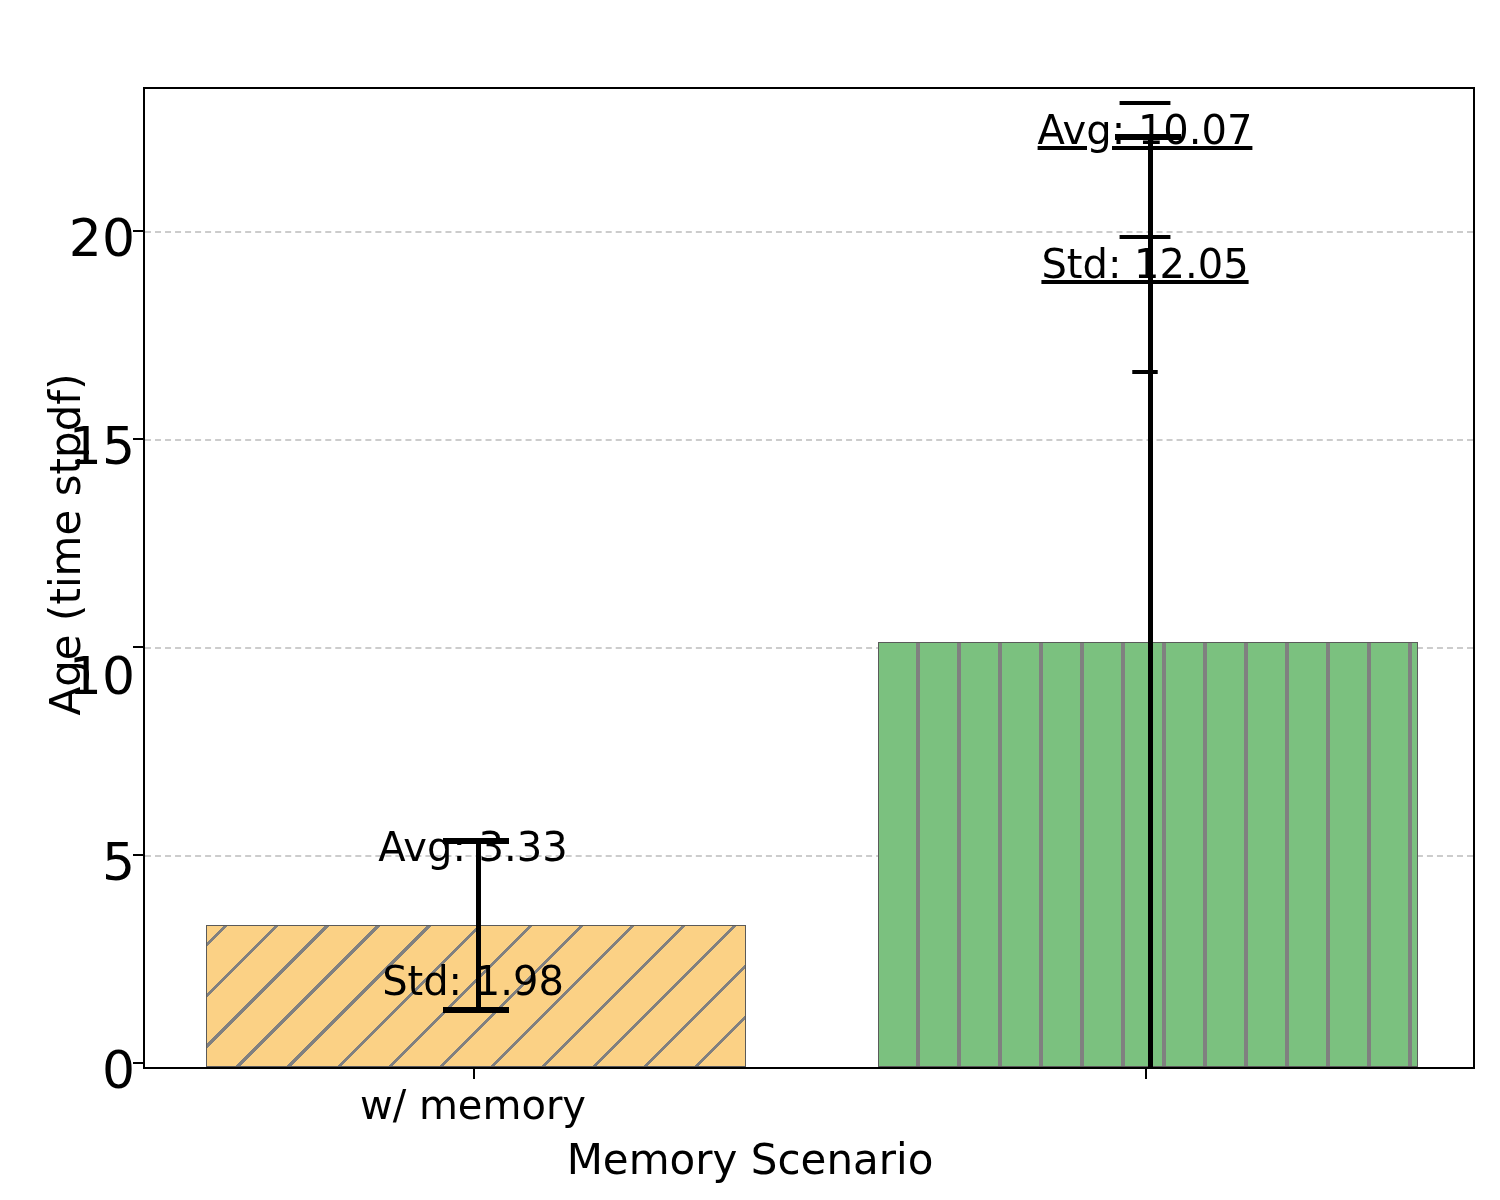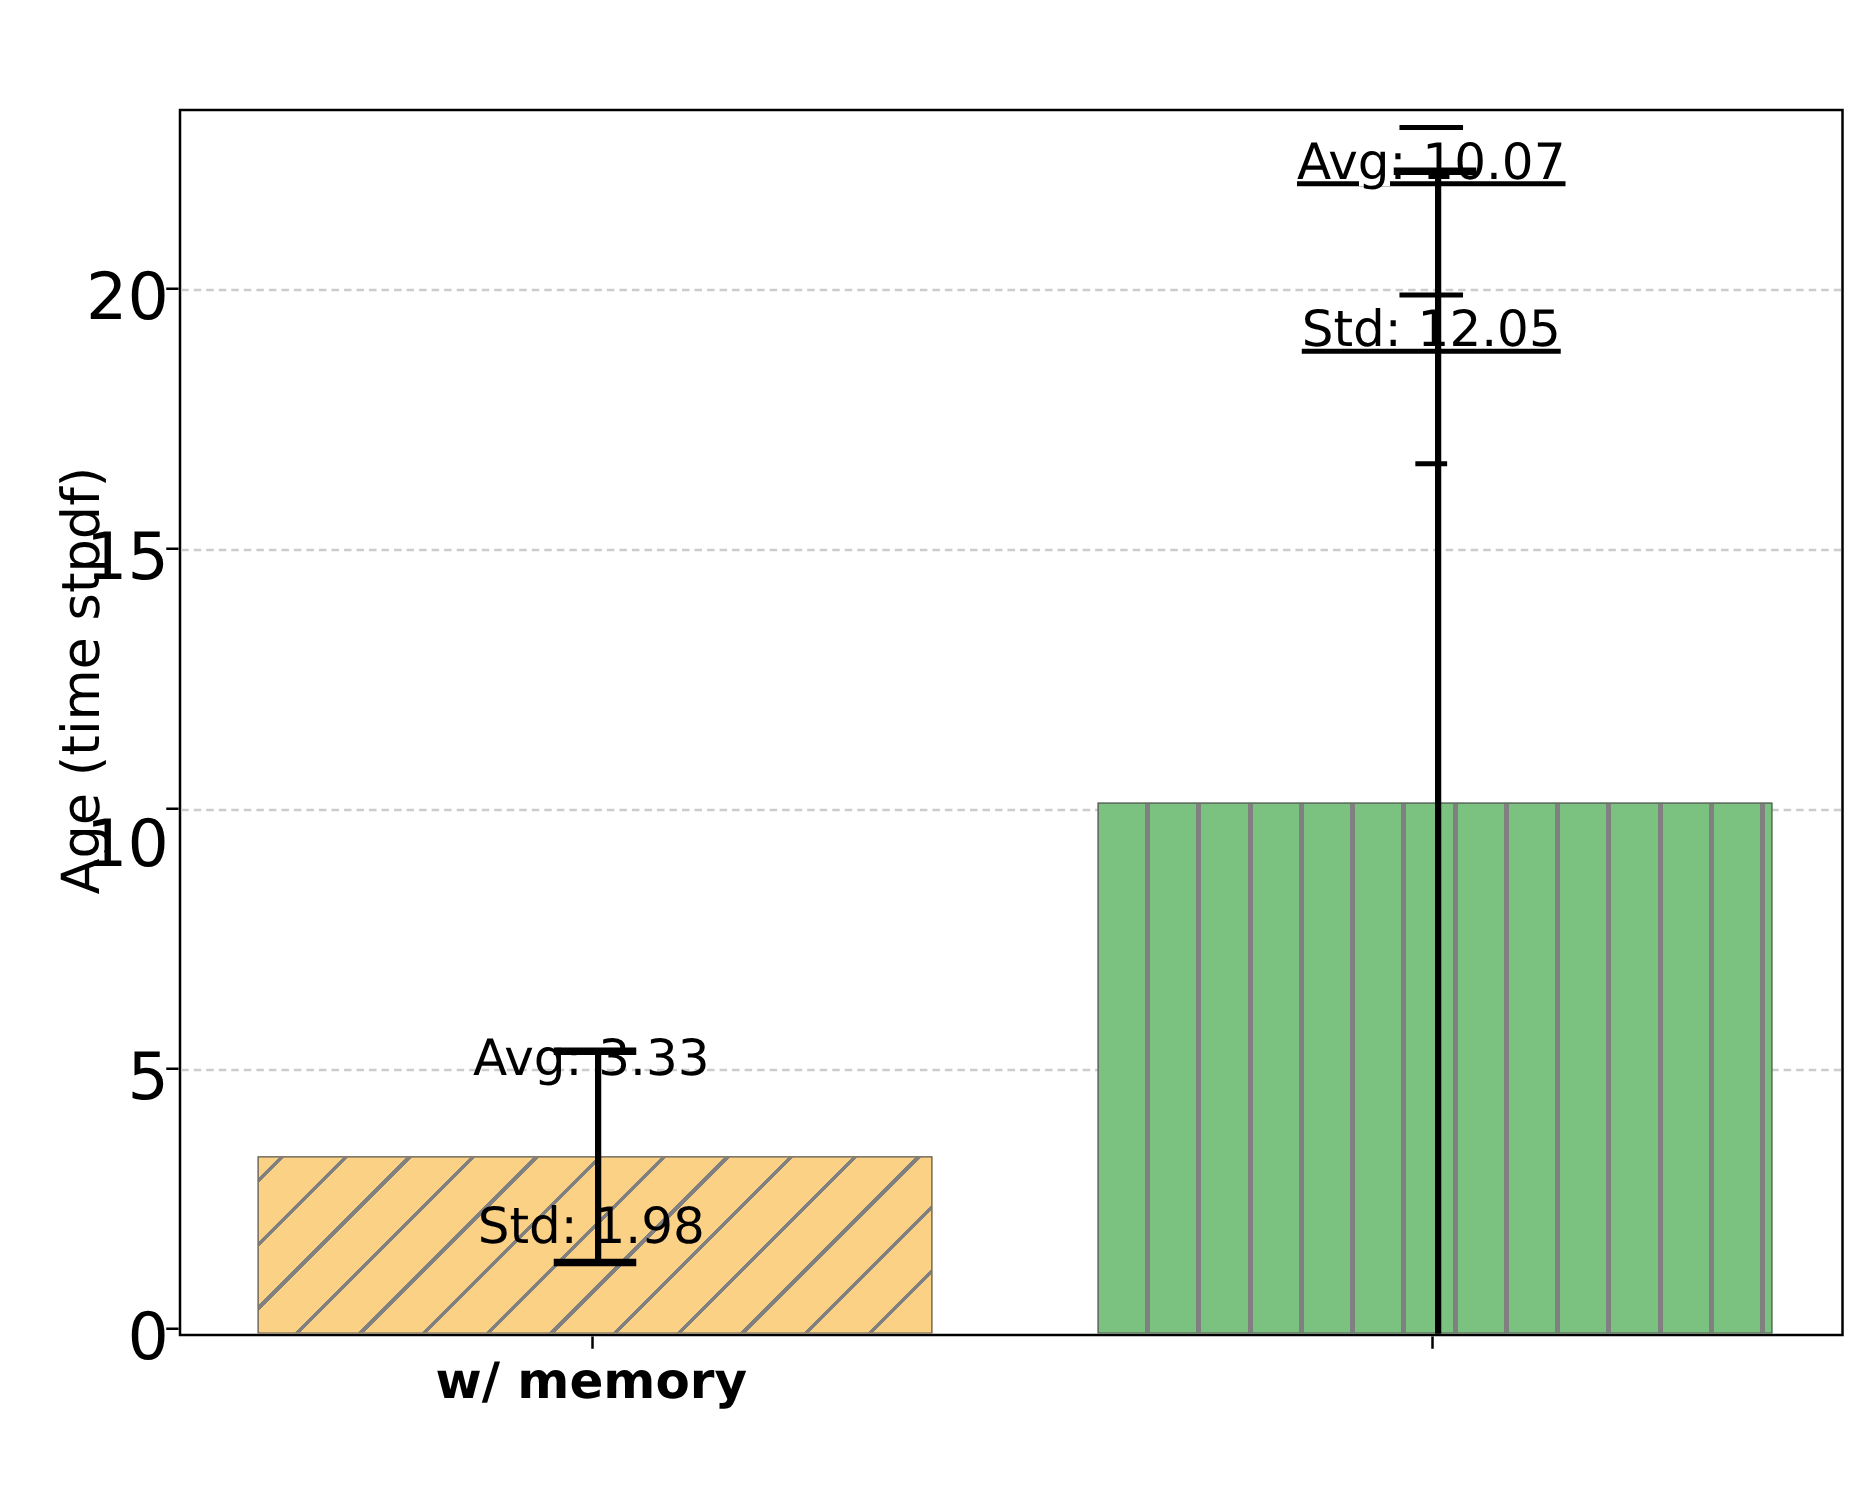--- a/index.html
+++ b/index.html
@@ -77,21 +77,20 @@
     border-left: 2px solid #000000;
   }
   .xtick-label {
     position: absolute;
     top: 1082px;
     font-size: 40px;
     color: #000000;
     text-align: left;
     white-space: nowrap;
     transform: translateX(-50%);
-    font-weight: bold;
   }
 
   
   #xlabel {
     position: absolute;
     top: 1135px;
     left: 0;
     width: 1500px;
     text-align: center;
     font-size: 42px;
@@ -177,20 +176,21 @@
   <div class="ytick-mark" style="top:438px;"></div>
   <div class="ytick-mark" style="top:646px;"></div>
   <div class="ytick-mark" style="top:854px;"></div>
   <div class="ytick-mark" style="top:1062px;"></div>
 
   <div class="xtick-mark" style="left:473px;"></div>
   <div class="xtick-mark" style="left:1145px;"></div>
 
   <div class="xtick-label" style="left:473px;">w/ memory</div>
 
+  <div id="xlabel">Memory Scenario</div>
   <div id="ylabel">Age (time stpdf)</div>
 
   <div id="plot-area">
     <div id="plot-inner">
 
       <div class="gridline" style="top:142px;"></div>
       <div class="gridline" style="top:350px;"></div>
       <div class="gridline" style="top:558px;"></div>
       <div class="gridline" style="top:766px;"></div>
 

